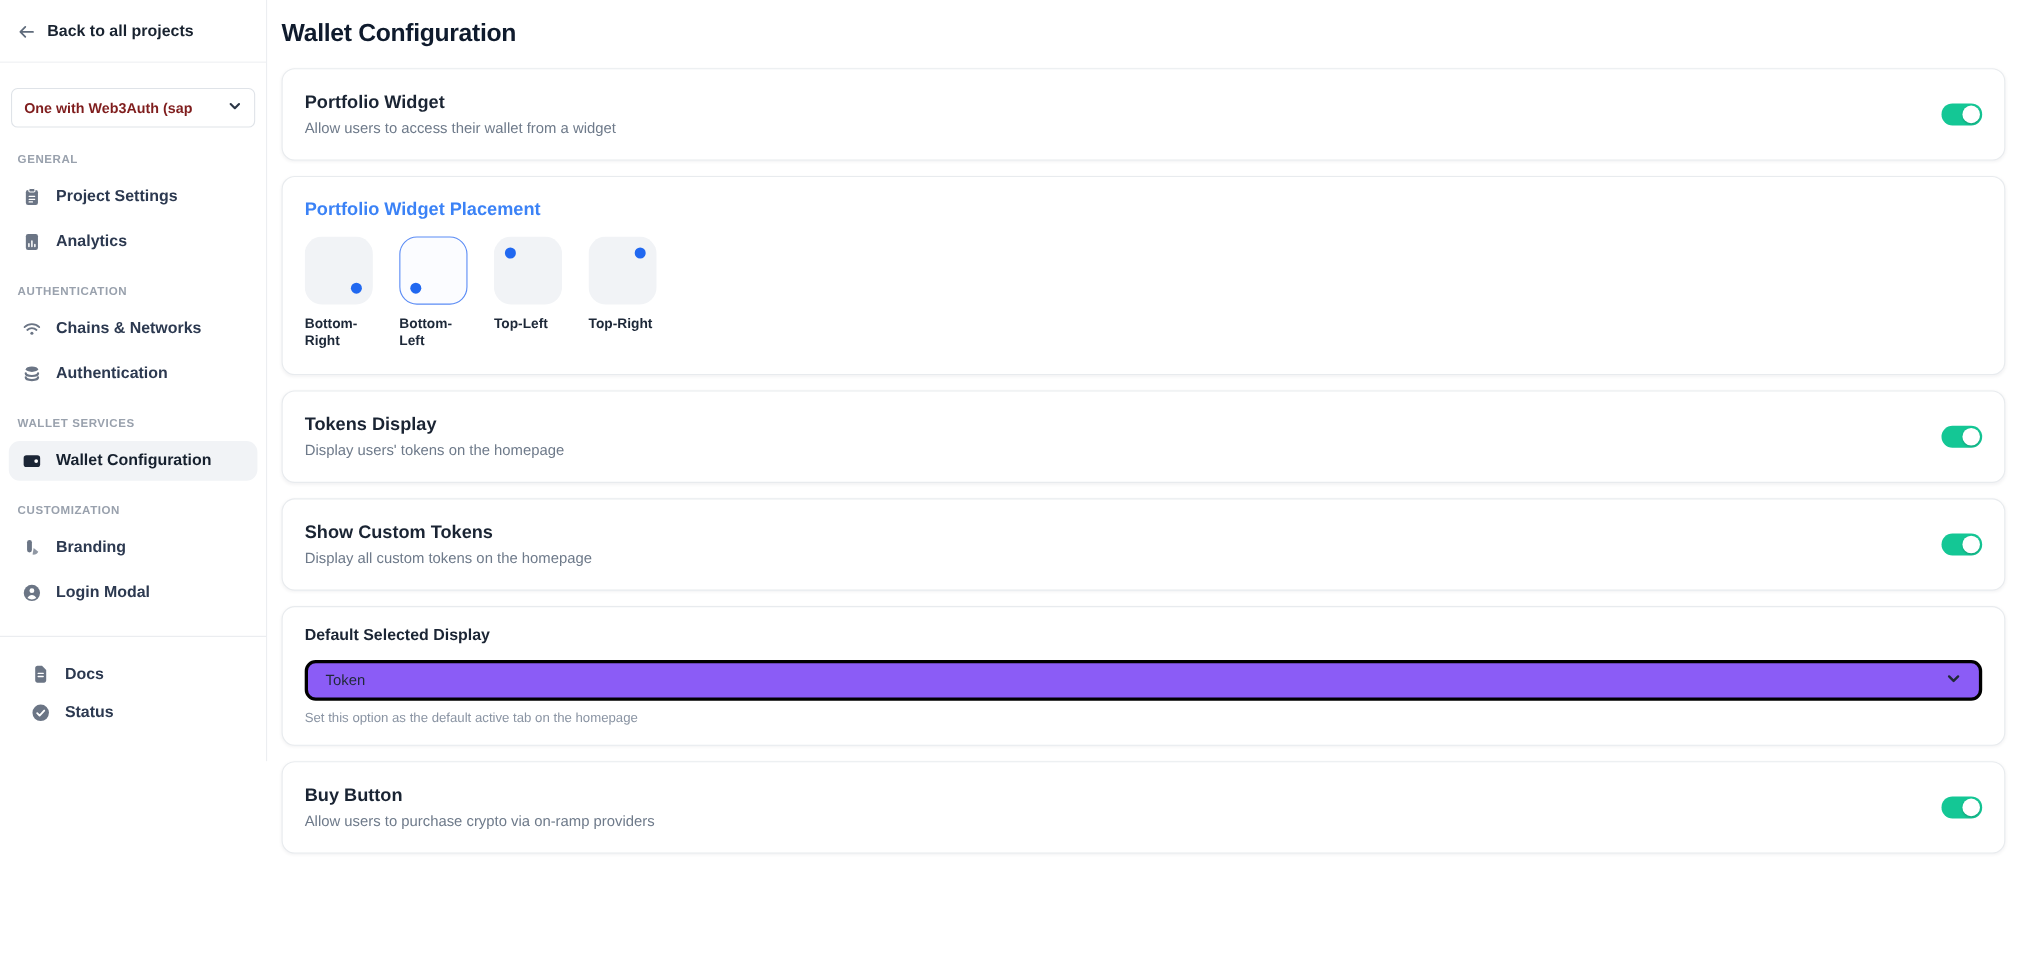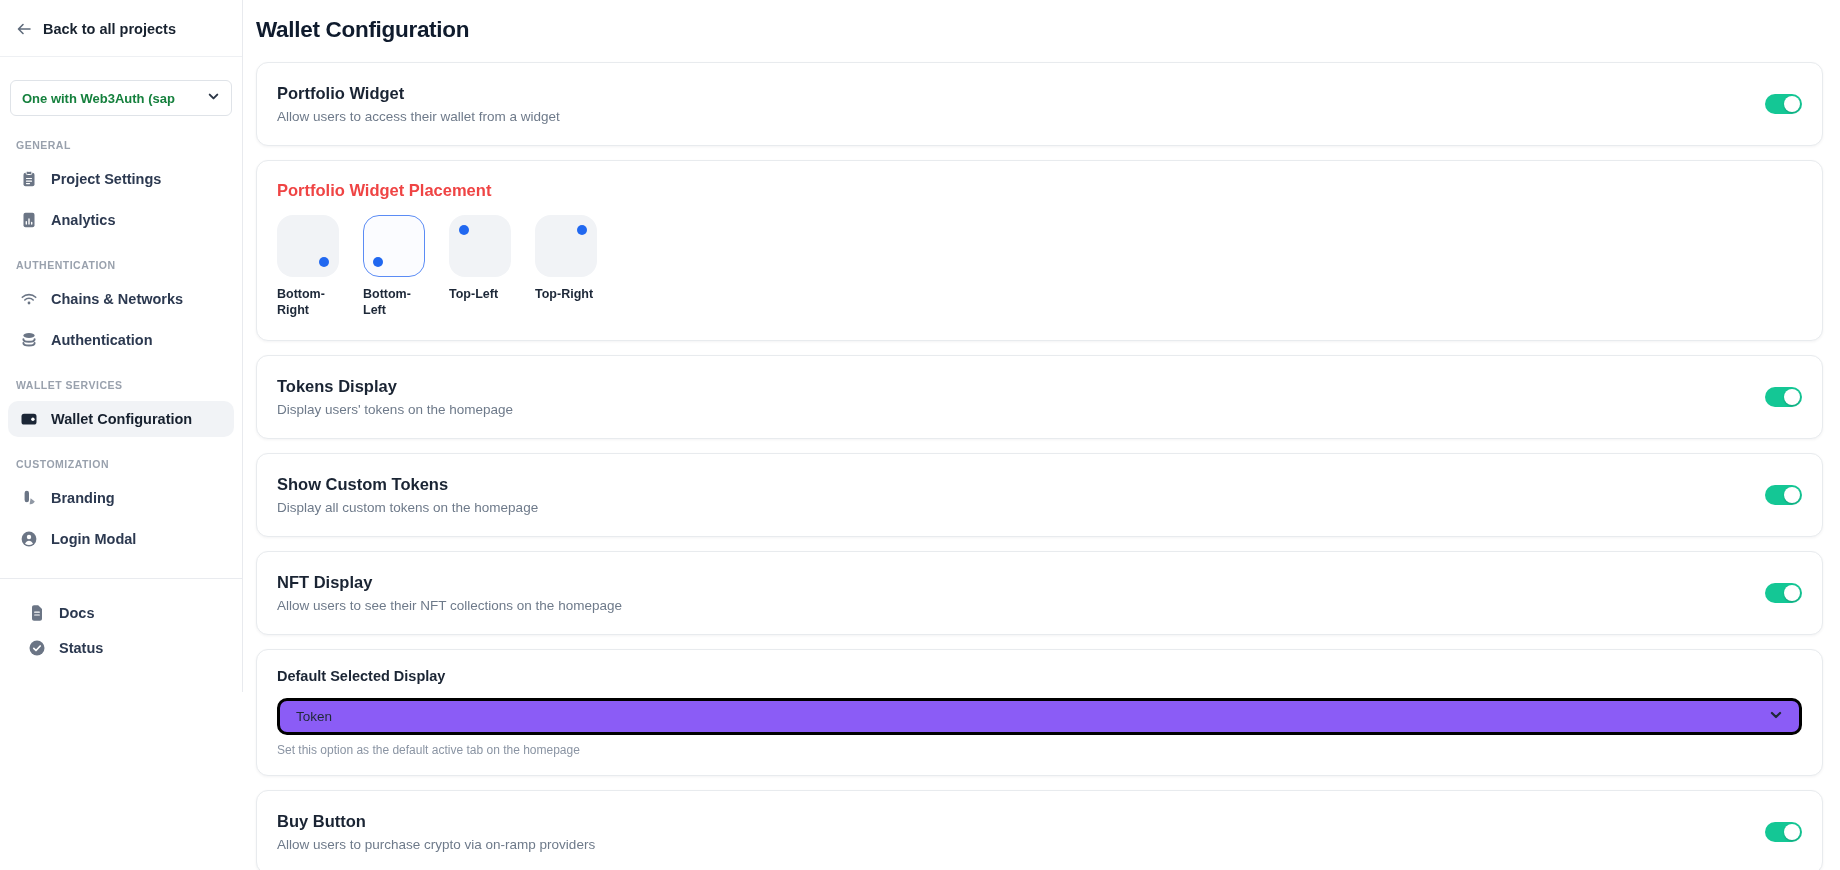--- a/index.html
+++ b/index.html
@@ -7,21 +7,21 @@
     font-family:"Liberation Sans", sans-serif; color:#1a2433; }
 
   
   .sidebar { position:absolute; left:0; top:0; width:243px; height:692px;
     background:#fff; border-right:1px solid #e8eaee; display:flex; flex-direction:column; }
   .sb-back { display:flex; align-items:center; gap:11px; padding:21px 16px 19px;
     border-bottom:1px solid #eef0f3; font-size:14.5px; font-weight:700; color:#18222f; cursor:pointer; }
   .sb-back .arrow { color:#5f6b7b; display:flex; }
   .sb-select { margin:23px 10px 0; height:36px; display:flex; align-items:center;
     justify-content:space-between; gap:6px; padding:0 11px; border:1px solid #dfe3e8;
-    border-radius:6px; background:#fff; font-size:13px; font-weight:600; color:#15803d; cursor:pointer; }
+    border-radius:6px; background:#fff; font-size:13px; font-weight:600; color:#7f1d1d; cursor:pointer; }
   .sb-select .val { white-space:nowrap; overflow:hidden; flex:1; }
   .sb-select svg { flex:0 0 auto; color:#2c3747; }
   .sb-nav { flex:1; overflow:hidden; padding-top:2px; }
   .sb-section-label { margin:21px 16px 10px; font-size:10.5px; font-weight:700;
     color:#99a1ad; letter-spacing:.5px; }
   .sb-item { display:flex; align-items:center; gap:13px; margin:5px 8px; padding:9px 12px;
     border-radius:10px; font-size:14.5px; font-weight:600; color:#2c3950; cursor:pointer; }
   .sb-item .ic { width:18px; height:18px; display:flex; color:#6b7585; flex:0 0 auto; }
   .sb-item.active { background:#f1f3f6; color:#16202e; }
   .sb-item.active .ic { color:#1c2636; }
@@ -40,21 +40,21 @@
   .tc-title { font-size:16.5px; font-weight:700; color:#1a2433; line-height:22px; }
   .tc-desc { font-size:13.5px; color:#6e7a8a; line-height:18px; margin-top:4px; }
 
   .toggle { width:37px; height:20px; border-radius:999px; background:#14c795;
     position:relative; flex:0 0 auto; cursor:pointer; }
   .toggle .knob { position:absolute; top:2px; right:2px; width:16px; height:16px;
     border-radius:50%; background:#fff; box-shadow:0 1px 2px rgba(0,0,0,.2); }
 
   
   .placement-card { padding:18px 20px 22px; }
-  .placement-title { font-size:16.5px; font-weight:700; color:#ef4444; line-height:22px; margin-bottom:14px; }
+  .placement-title { font-size:16.5px; font-weight:700; color:#3b82f6; line-height:22px; margin-bottom:14px; }
   .placement-row { display:flex; gap:24px; }
   .placement-option { width:62px; cursor:pointer; }
   .tile { width:62px; height:62px; border-radius:16px; background:#f1f3f6;
     border:1px solid transparent; position:relative; }
   .tile .dot { position:absolute; width:10px; height:10px; border-radius:50%; background:#2168f0; }
   .pos-bottom-right .dot { right:9px; bottom:9px; }
   .pos-bottom-left  .dot { left:9px;  bottom:9px; }
   .pos-top-left     .dot { left:9px;  top:9px; }
   .pos-top-right    .dot { right:9px; top:9px; }
   .tile.selected { background:#fbfcff; border:1.5px solid #5b8cf5; }
@@ -261,29 +261,20 @@
   <section class="card toggle-card">
     <div>
       <div class="tc-title">Show Custom Tokens</div>
       <div class="tc-desc">Display all custom tokens on the homepage</div>
     </div>
     <div class="toggle">
         <div class="knob"></div>
       </div>
   </section>
 
-  <section class="card toggle-card">
-    <div>
-      <div class="tc-title">NFT Display</div>
-      <div class="tc-desc">Allow users to see their NFT collections on the homepage</div>
-    </div>
-    <div class="toggle">
-        <div class="knob"></div>
-      </div>
-  </section>
 
   <section class="card select-card">
     <div class="select-label">Default Selected Display</div>
     <div class="select-box">
       <span>Token</span>
       <span>
         <svg width="14" height="14" viewBox="0 0 12 12">
             <path d="M2.5 4.25L6 7.75 9.5 4.25" fill="none" stroke="currentColor" stroke-width="1.9" stroke-linecap="round" stroke-linejoin="round"></path>
           </svg>
       </span>

